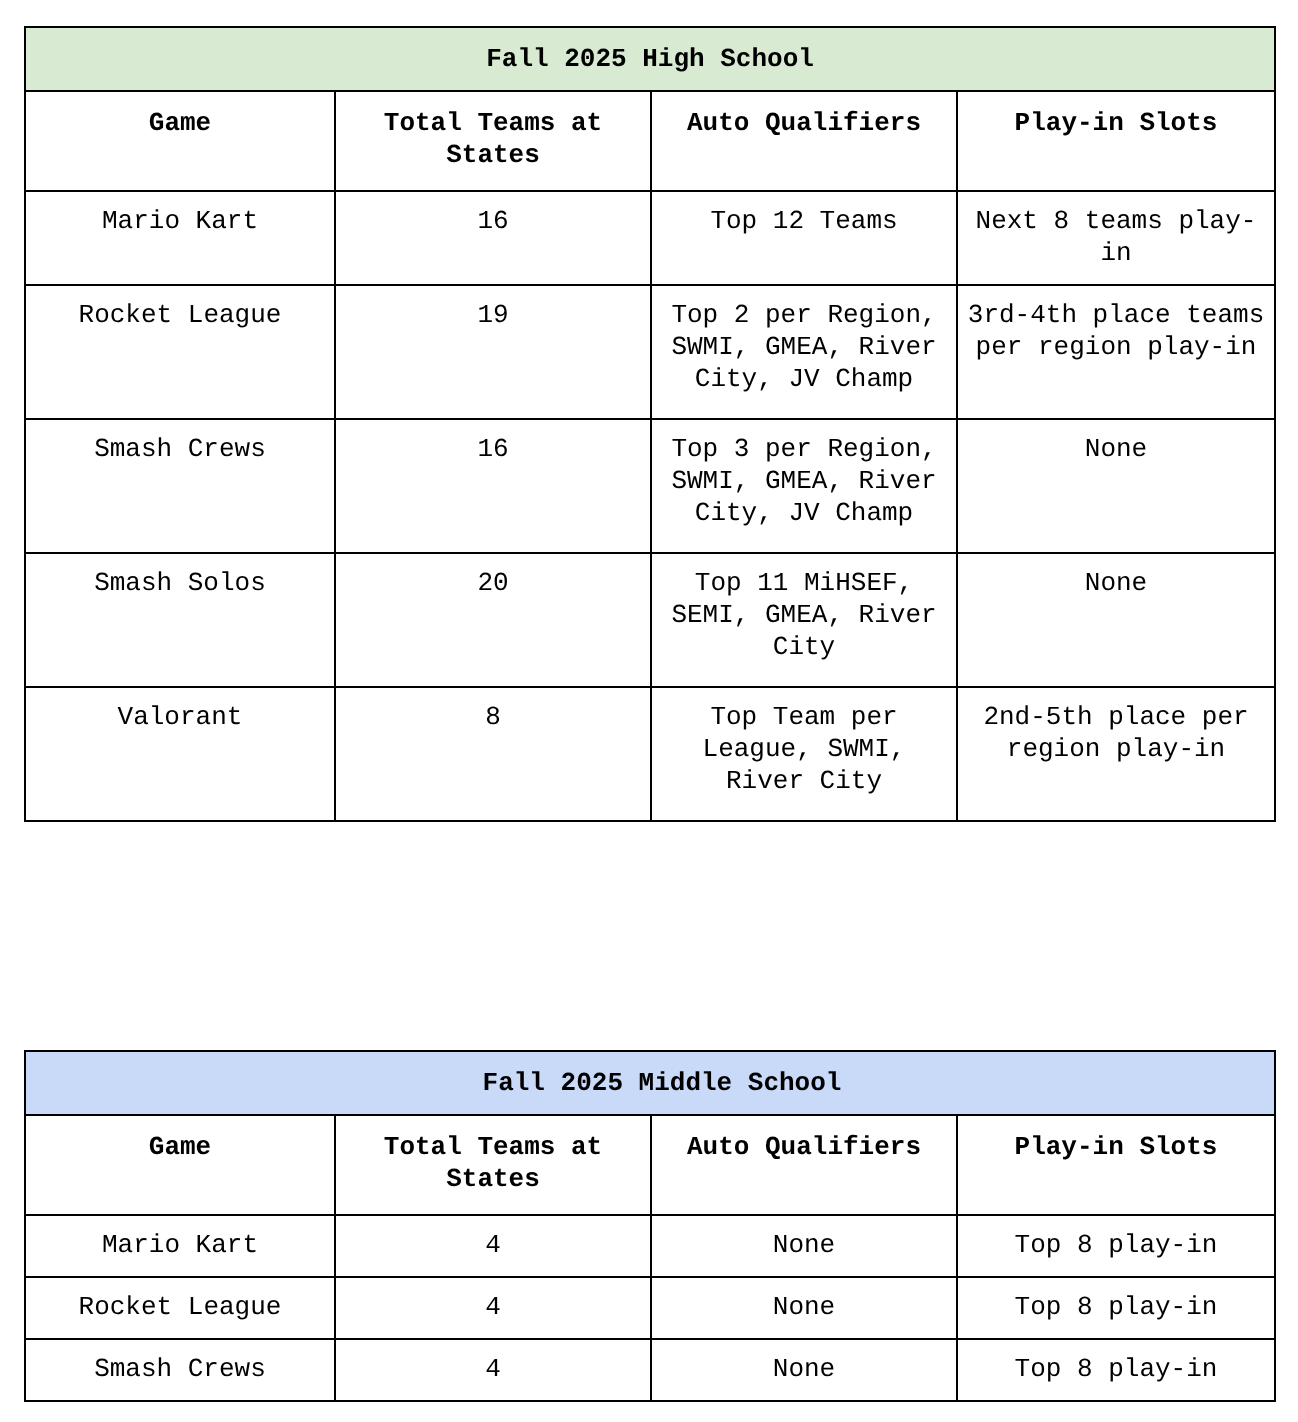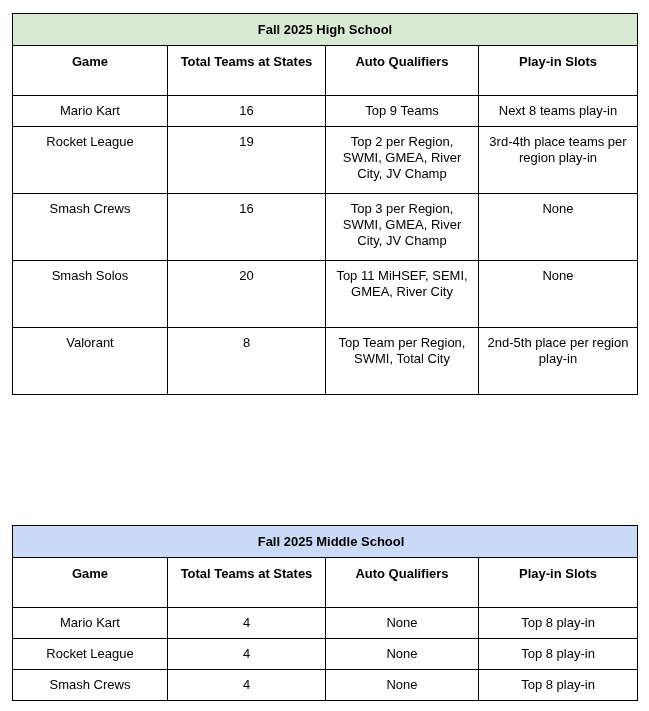--- a/index.html
+++ b/index.html
@@ -1,20 +1,20 @@
 <!DOCTYPE html>
 <html><head>
 <meta charset="utf-8">
 <style>
   html,body{margin:0;padding:0;background:#ffffff;}
   .page{
     position:relative;
     width:649px;height:711px;
     background:#ffffff;
-    font-family:Liberation Sans, sans-serif;
+    font-family:Liberation Mono, monospace;
     color:#000000;
     overflow:hidden;
   }
   table.grid{
     position:absolute;
     left:12px;
     width:625px;
     border-collapse:collapse;
     table-layout:fixed;
   }
@@ -64,21 +64,21 @@
     </tr>
     <tr class="t-head">
       <th>Game</th>
       <th>Total Teams at States</th>
       <th>Auto Qualifiers</th>
       <th>Play-in Slots</th>
     </tr>
     <tr class="t-row">
       <td>Mario Kart</td>
       <td>16</td>
-      <td>Top 9 Teams</td>
+      <td>Top 12 Teams</td>
       <td>Next 8 teams play-in</td>
     </tr>
     <tr class="t-row tall">
       <td>Rocket League</td>
       <td>19</td>
       <td>Top 2 per Region, SWMI, GMEA, River City, JV Champ</td>
       <td>3rd-4th place teams per region play-in</td>
     </tr>
     <tr class="t-row tall">
       <td>Smash Crews</td>
@@ -88,21 +88,21 @@
     </tr>
     <tr class="t-row tall">
       <td>Smash Solos</td>
       <td>20</td>
       <td>Top 11 MiHSEF, SEMI, GMEA, River City</td>
       <td>None</td>
     </tr>
     <tr class="t-row tall">
       <td>Valorant</td>
       <td>8</td>
-      <td>Top Team per Region, SWMI, Total City</td>
+      <td>Top Team per League, SWMI, River City</td>
       <td>2nd-5th place per region play-in</td>
     </tr>
   </tbody>
     </table>
 
   <table class="grid ms">
     <colgroup>
       <col style="width:155px">
         <col style="width:158px">
         <col style="width:153px">

